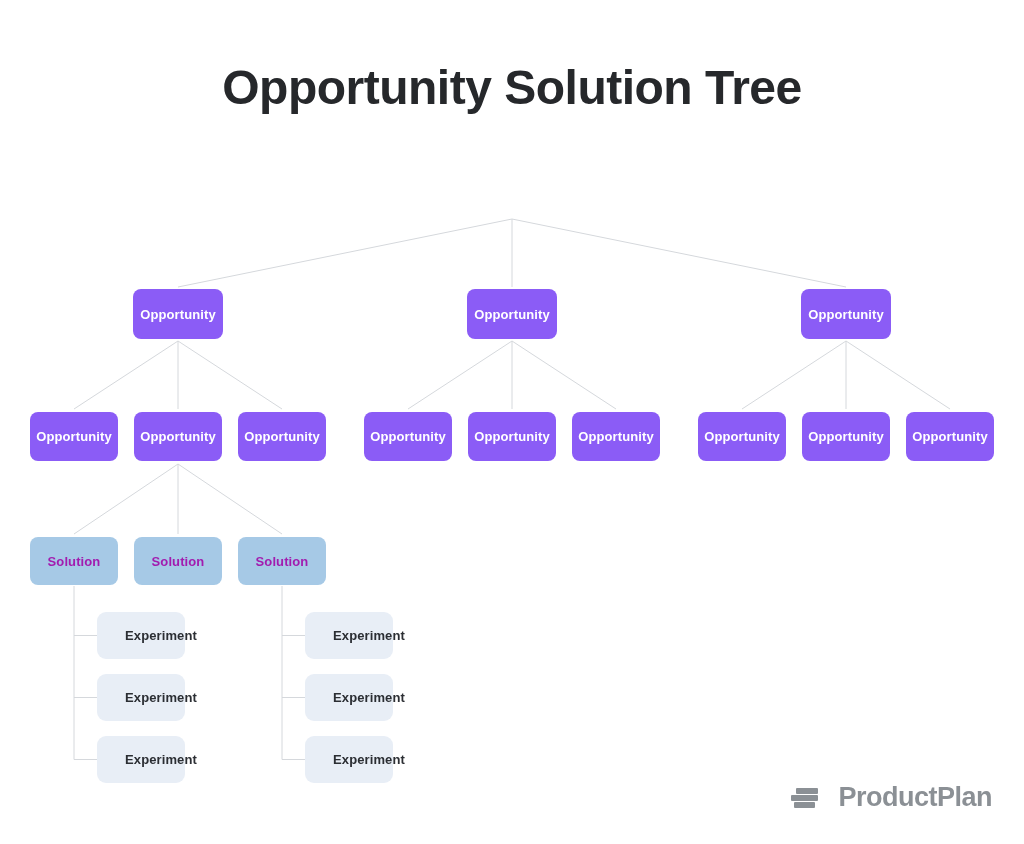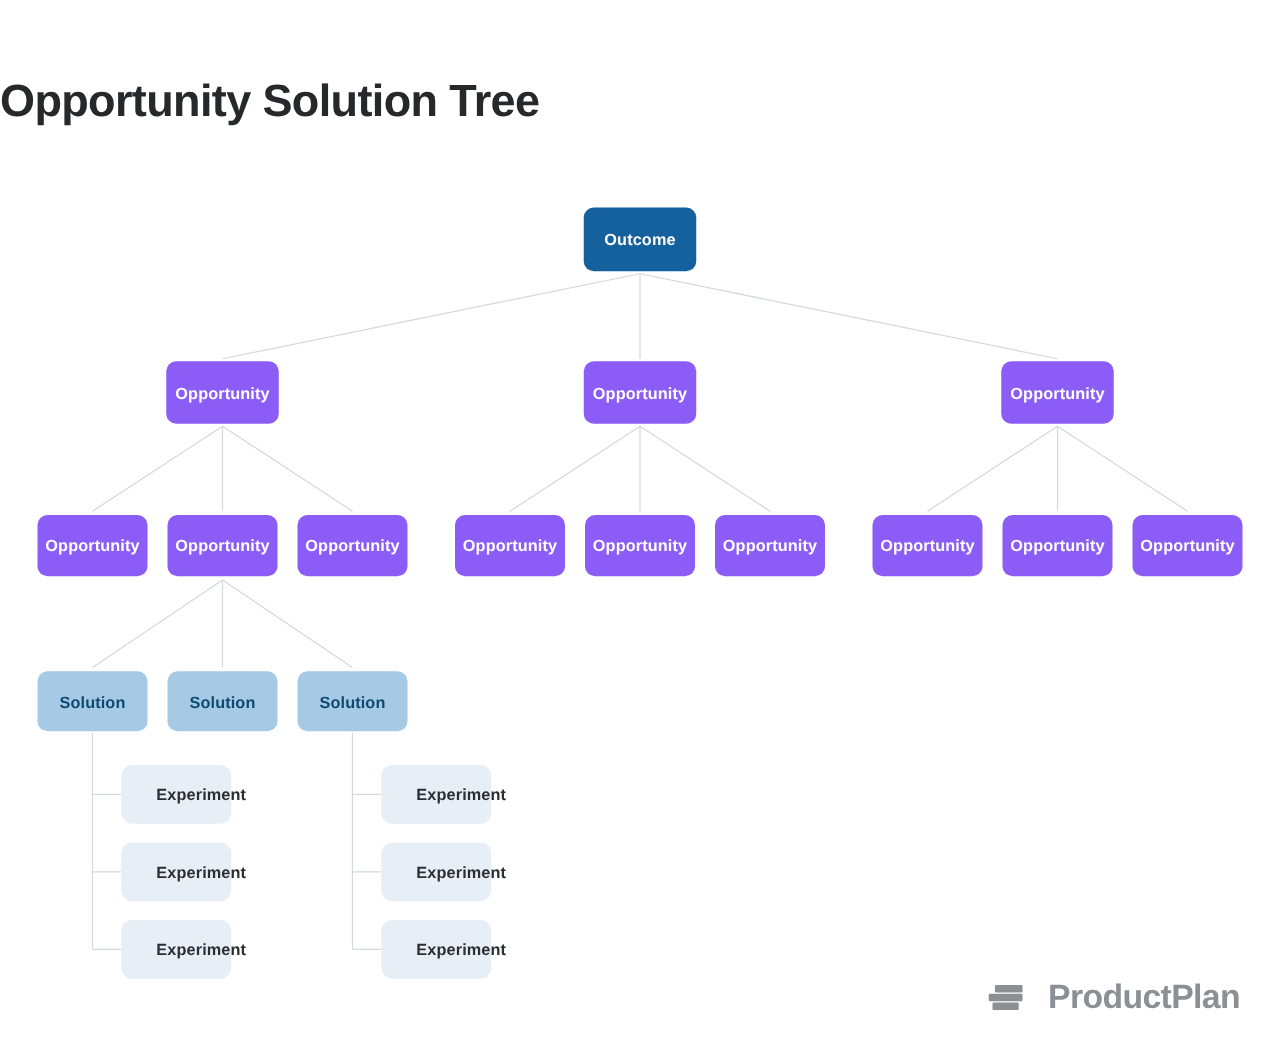--- a/index.html
+++ b/index.html
@@ -13,21 +13,22 @@
     width: 1024px;
     height: 844px;
     background: #ffffff;
     overflow: hidden;
   }
   .page-title {
     position: absolute;
     top: 60px;
     left: 0;
     width: 100%;
-    font-size: 36px;
+    text-align: center;
+    font-size: 48px;
     font-weight: bold;
     letter-spacing: -0.5px;
     color: #26282b;
   }
   .connectors {
     position: absolute;
     top: 0;
     left: 0;
     width: 1024px;
     height: 844px;
@@ -48,21 +49,21 @@
   .node.outcome {
     background: #15619e;
     color: #ffffff;
   }
   .node.opportunity {
     background: #8b5cf6;
     color: #ffffff;
   }
   .node.solution {
     background: #a6c9e6;
-    color: #0c4a6e;
+    color: #a21caf;
   }
   .node.experiment {
     background: #e8eef6;
     color: #2b2e33;
     border-radius: 9px;
     padding-left: 40px;
   }
   .logo {
     position: absolute;
     top: 782px;
@@ -126,23 +127,20 @@
     <line x1="74" y1="635.5" x2="97" y2="635.5"></line>
     <line x1="74" y1="697.5" x2="97" y2="697.5"></line>
     <line x1="74" y1="759.5" x2="97" y2="759.5"></line>
 
     <line x1="282" y1="586" x2="282" y2="759.5"></line>
     <line x1="282" y1="635.5" x2="305" y2="635.5"></line>
     <line x1="282" y1="697.5" x2="305" y2="697.5"></line>
     <line x1="282" y1="759.5" x2="305" y2="759.5"></line>
   </svg>
 
-  <div class="node outcome" style="left:467px;top:166px;width:90px;height:51px">
-    <span>Outcome</span>
-  </div>
 
   <div class="node opportunity" style="left:133px;top:289px;width:90px;height:50px">
     <span>Opportunity</span>
   </div>
   <div class="node opportunity" style="left:467px;top:289px;width:90px;height:50px">
     <span>Opportunity</span>
   </div>
   <div class="node opportunity" style="left:801px;top:289px;width:90px;height:50px">
     <span>Opportunity</span>
   </div>

